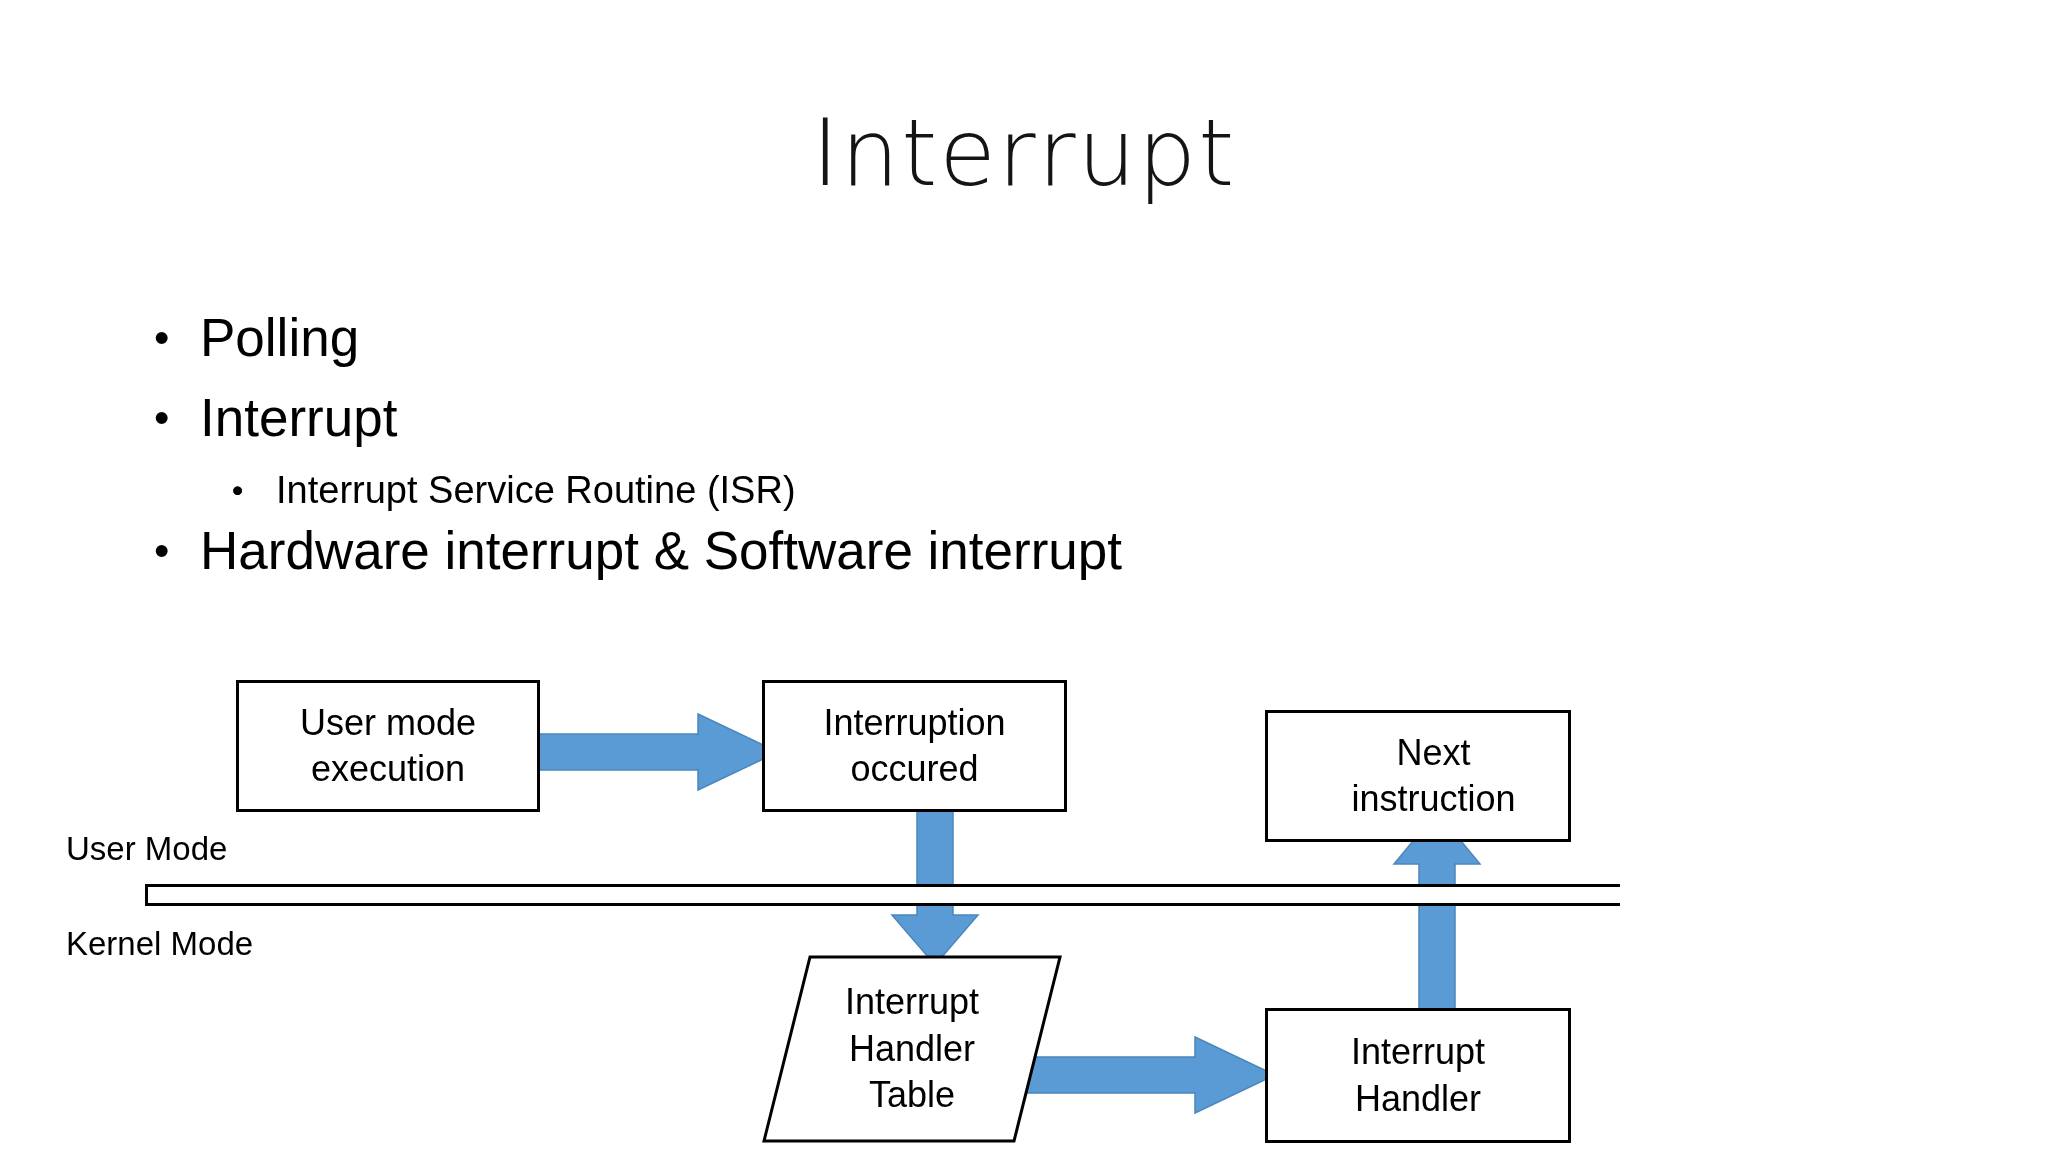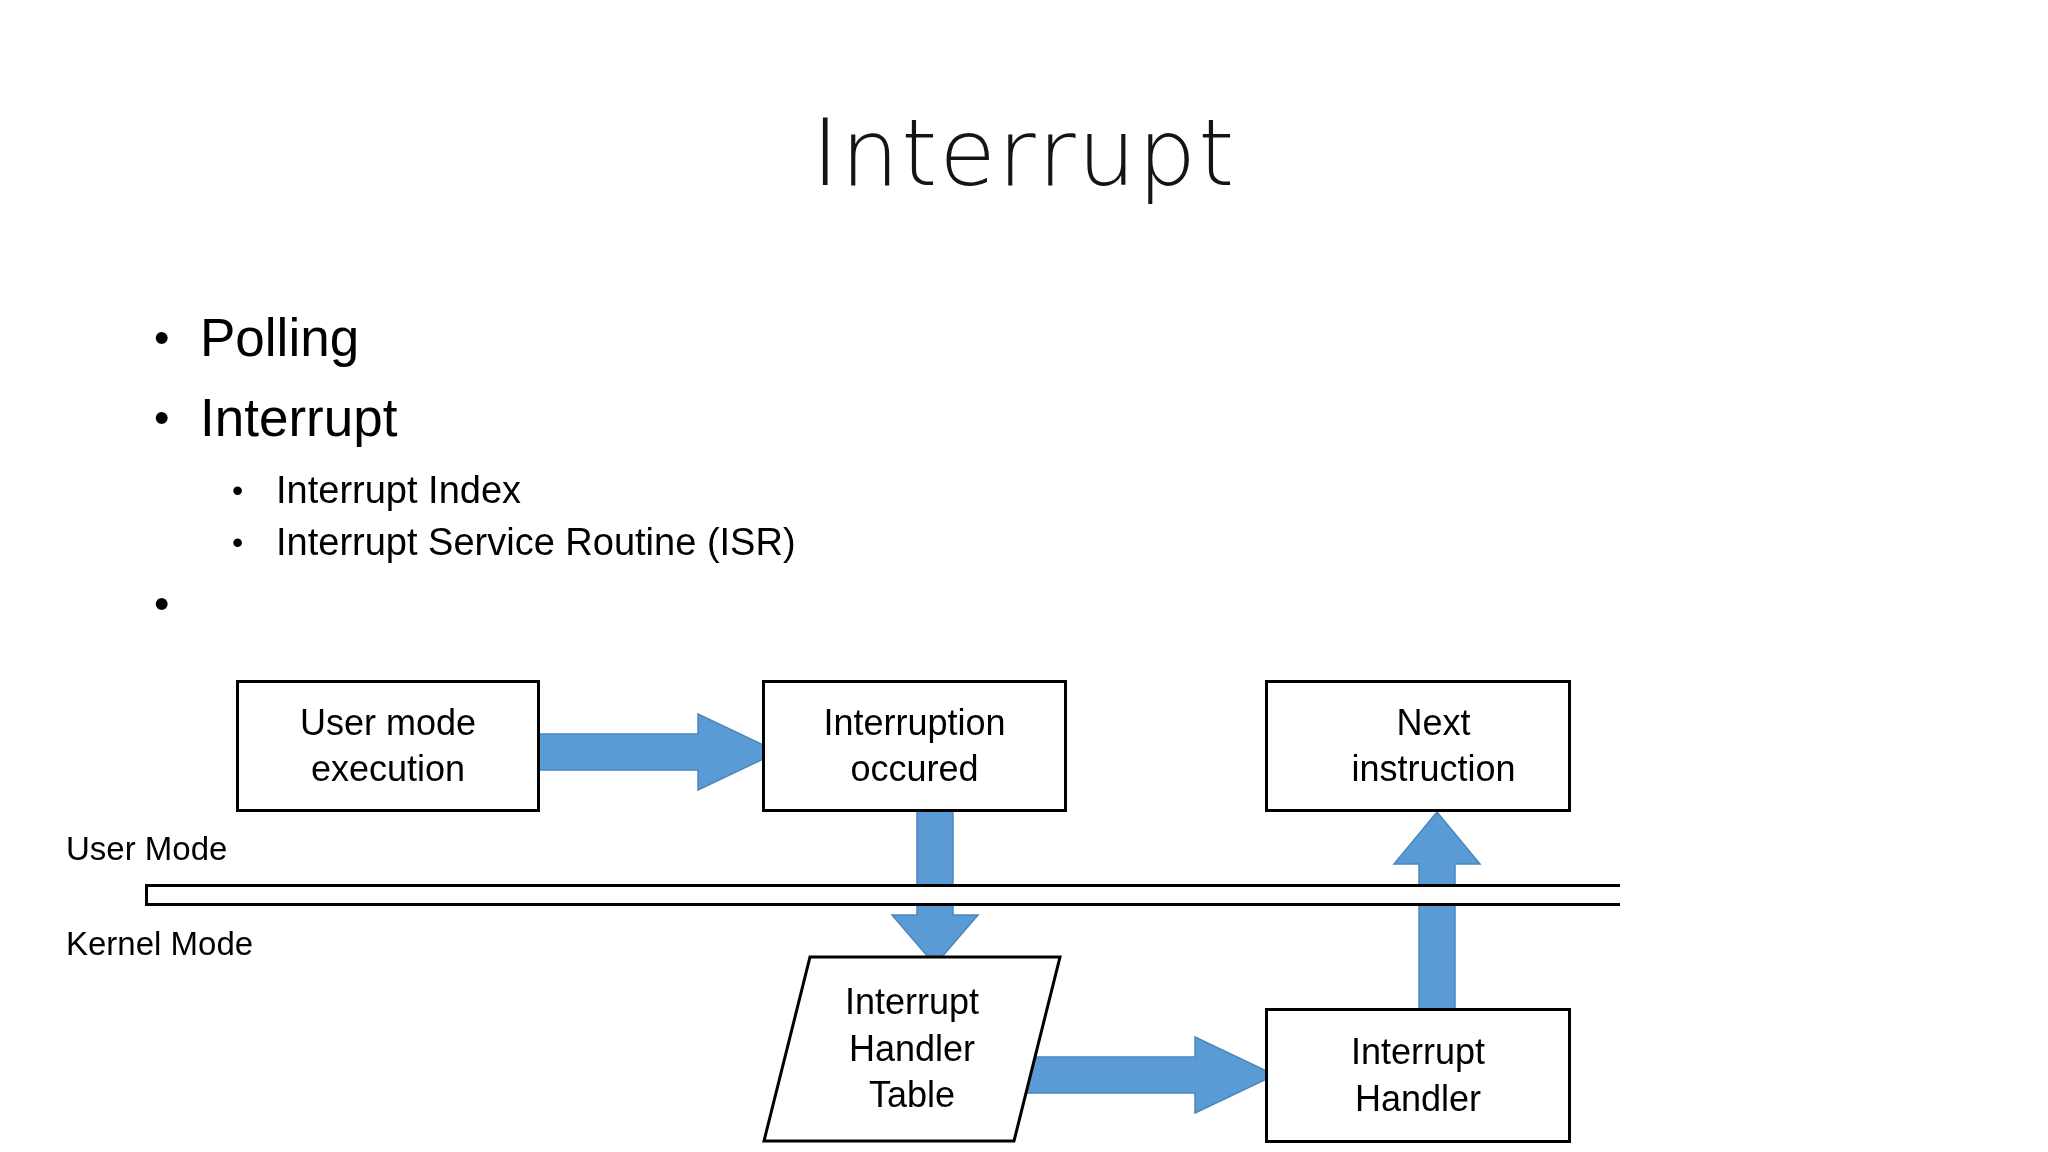--- a/index.html
+++ b/index.html
@@ -154,30 +154,30 @@
       <span>Polling</span>
     </div>
 
     <div class="bullet-l1">
       <span class="dot">•</span>
       <span>Interrupt</span>
     </div>
 
     <div class="bullet-l2">
       <span class="dot">•</span>
-      <span>Interrupt Index</span>
     </div>
 
     <div class="bullet-l2">
       <span class="dot">•</span>
       <span>Interrupt Service Routine (ISR)</span>
     </div>
 
     <div class="bullet-l1">
       <span class="dot">•</span>
+      <span>Hardware interrupt &amp; Software interrupt</span>
     </div>
 
   </div>
 
   <div id="diagram">
 
     <div class="arrow" style="left:528px; top:712px; width:250px; height:80px;">
       <svg width="250" height="80" viewBox="0 0 250 80">
         <polygon points="0,22 170,22 170,2 250,40 170,78 170,58 0,58" fill="#5b9bd5" stroke="#4a87bd" stroke-width="1.5"></polygon>
       </svg>
@@ -213,21 +213,21 @@
       </div>
     </div>
 
     <div class="node-box" style="left:762px; top:680px; width:305px; height:132px;">
       <div>
         <div>Interruption</div>
         <div>occured</div>
       </div>
     </div>
 
-    <div class="node-box" style="left:1265px; top:680px; width:306px; height:132px;padding-left:31px;">
+    <div class="node-box" style="left:1265px; top:710px; width:306px; height:132px;padding-left:31px;">
       <div>
         <div>Next</div>
         <div>instruction</div>
       </div>
     </div>
 
     <div class="para-wrap" style="left:762px; top:955px; width:300px; height:188px;">
       <svg width="300" height="188" viewBox="0 0 300 188">
         <polygon points="48,2 298,2 252,186 2,186" fill="#ffffff" stroke="#000000" stroke-width="3"></polygon>
       </svg>

